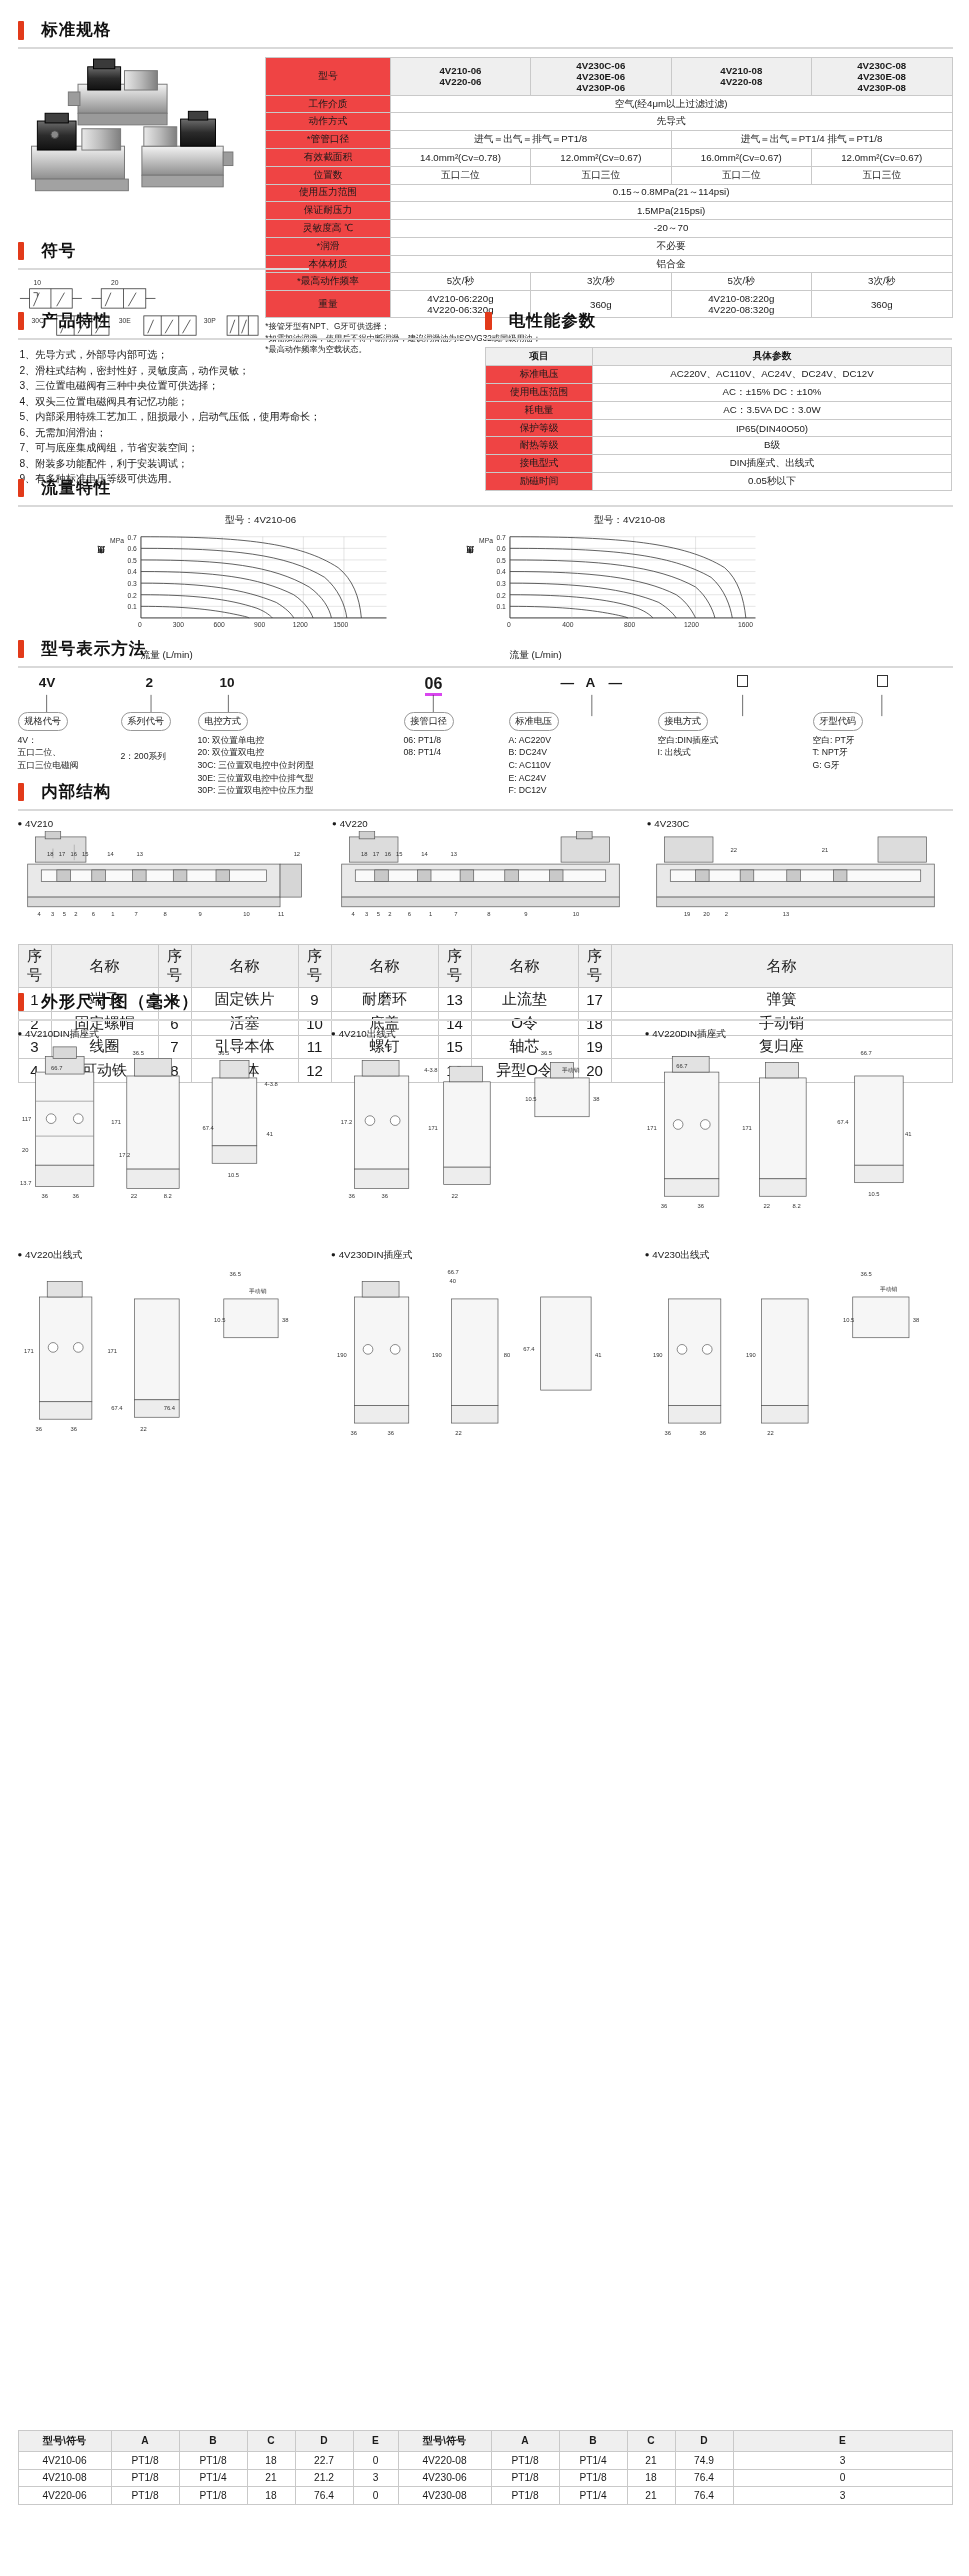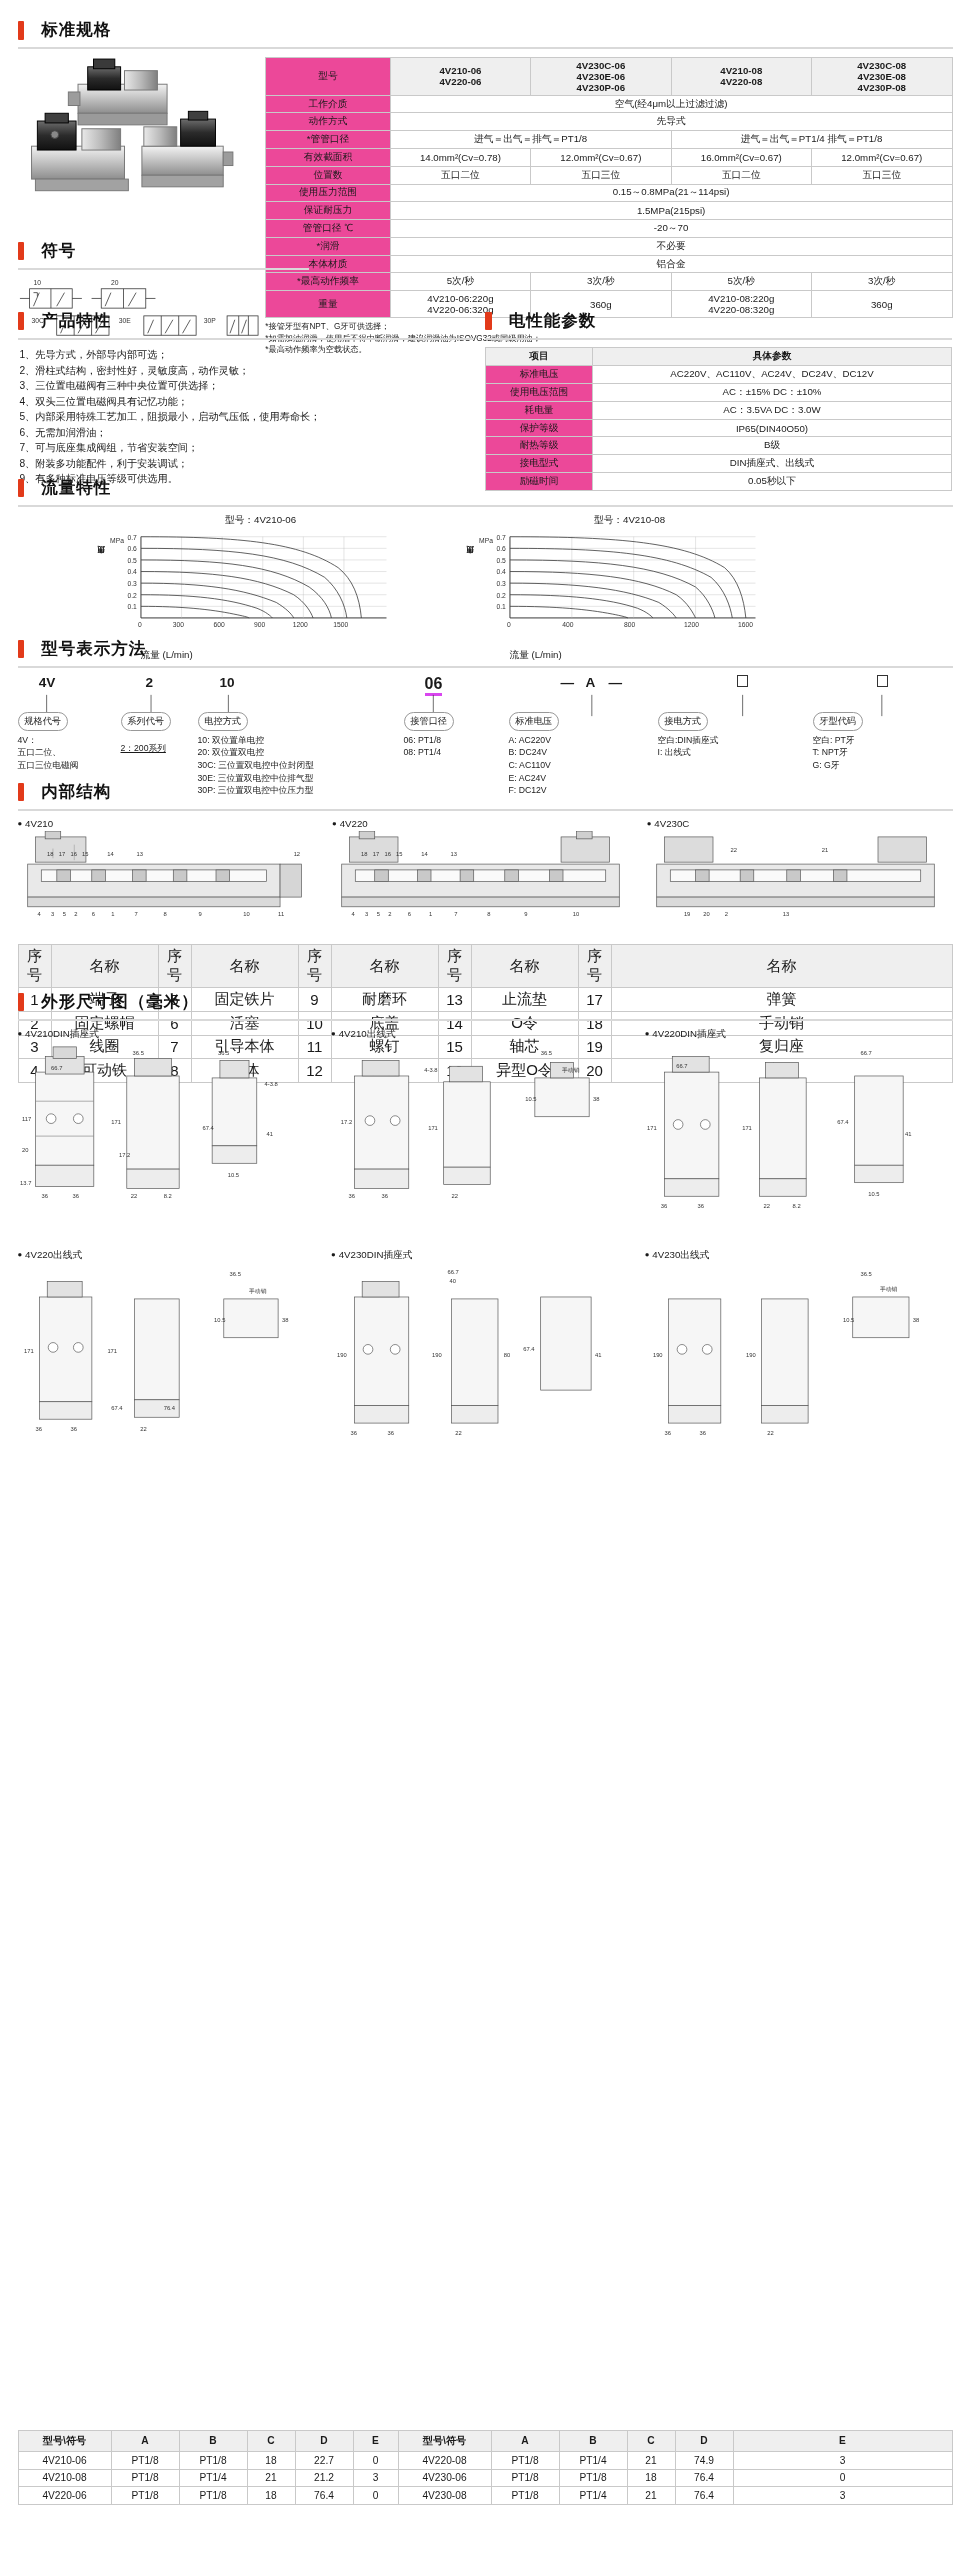--- a/index.html
+++ b/index.html
@@ -13,21 +13,21 @@
 
   
   .sec-head { display:flex; align-items:center; gap:17px; margin:0 0 5.8px 0; }
   .sec-head .bar { width:6.8px; height:18.4px; background:#e23a1a; border-radius:1px; }
   .sec-head .txt { font-size:16.5px; font-weight:bold; color:#111; letter-spacing:1px; }
   .sec-rule { height:1.9px; background:#d9d9d9; margin:1.9px 0 7.8px 0; }
 
   
   table.spec { border-collapse:collapse; width:100%; font-size:9.7px; }
   table.spec td, table.spec th { border:1px solid #c9c9c9; padding:1.9px 3.9px; text-align:center; vertical-align:middle; }
-  table.spec td.lbl { background:#ec4899; font-weight:normal; width:93px; text-align:center; }
+  table.spec td.lbl { background:#ef4444; font-weight:normal; width:93px; text-align:center; }
   table.spec td.hd { background:#efefef; font-weight:bold; }
 
   
   .row { display:flex; }
 
   ul.feat { margin:0; padding:0; list-style:none; font-size:10.2px; line-height:15.5px; }
   ul.feat li { padding-left:1.9px; }
   .chart-title { text-align:center; font-size:9.7px; margin-bottom:1.9px; }
   .x-label { text-align:left; font-size:9.7px; margin-top:1.9px; }
   .legend-box { border:1px solid #999; border-radius:10.7px; padding:1.9px 5.8px; font-size:9.2px; display:inline-block; background:#fff; }
@@ -156,21 +156,21 @@
               </tr>
           <tr>
                 <td class="lbl">使用压力范围</td>
                 <td colspan="4">0.15～0.8MPa(21～114psi)</td>
               </tr>
           <tr>
                 <td class="lbl">保证耐压力</td>
                 <td colspan="4">1.5MPa(215psi)</td>
               </tr>
           <tr>
-                <td class="lbl">管管口径 ℃</td>
+                <td class="lbl">灵敏度高 ℃</td>
                 <td colspan="4">-20～70</td>
               </tr>
           <tr>
                 <td class="lbl">*润滑</td>
                 <td colspan="4">不必要</td>
               </tr>
           <tr>
                 <td class="lbl">本体材质</td>
                 <td colspan="4">铝合金</td>
               </tr>
@@ -461,21 +461,21 @@
 
     <div style="position:relative; height:89px; margin-top:11.6px;">
       <div style="position:absolute; left:0px; top:0;">
         <span class="legend-box">规格代号</span>
         <div class="legend-txt" style="margin-top:2.9px; white-space:pre-line;">4V：
 五口二位、
 五口三位电磁阀</div>
       </div>
       <div style="position:absolute; left:103px; top:0;">
         <span class="legend-box">系列代号</span>
-        <div class="legend-txt" style="margin-top:11px;text-decoration:underline;">2：200系列</div>
+        <div class="legend-txt" style="margin-top:19px;">2：200系列</div>
       </div>
       <div style="position:absolute; left:180px; top:0;">
         <span class="legend-box">电控方式</span>
         <div class="legend-txt" style="margin-top:2.9px;">
           <div>10: 双位置单电控</div>
           <div>20: 双位置双电控</div>
           <div>30C: 三位置双电控中位封闭型</div>
           <div>30E: 三位置双电控中位排气型</div>
           <div>30P: 三位置双电控中位压力型</div>
         </div>

